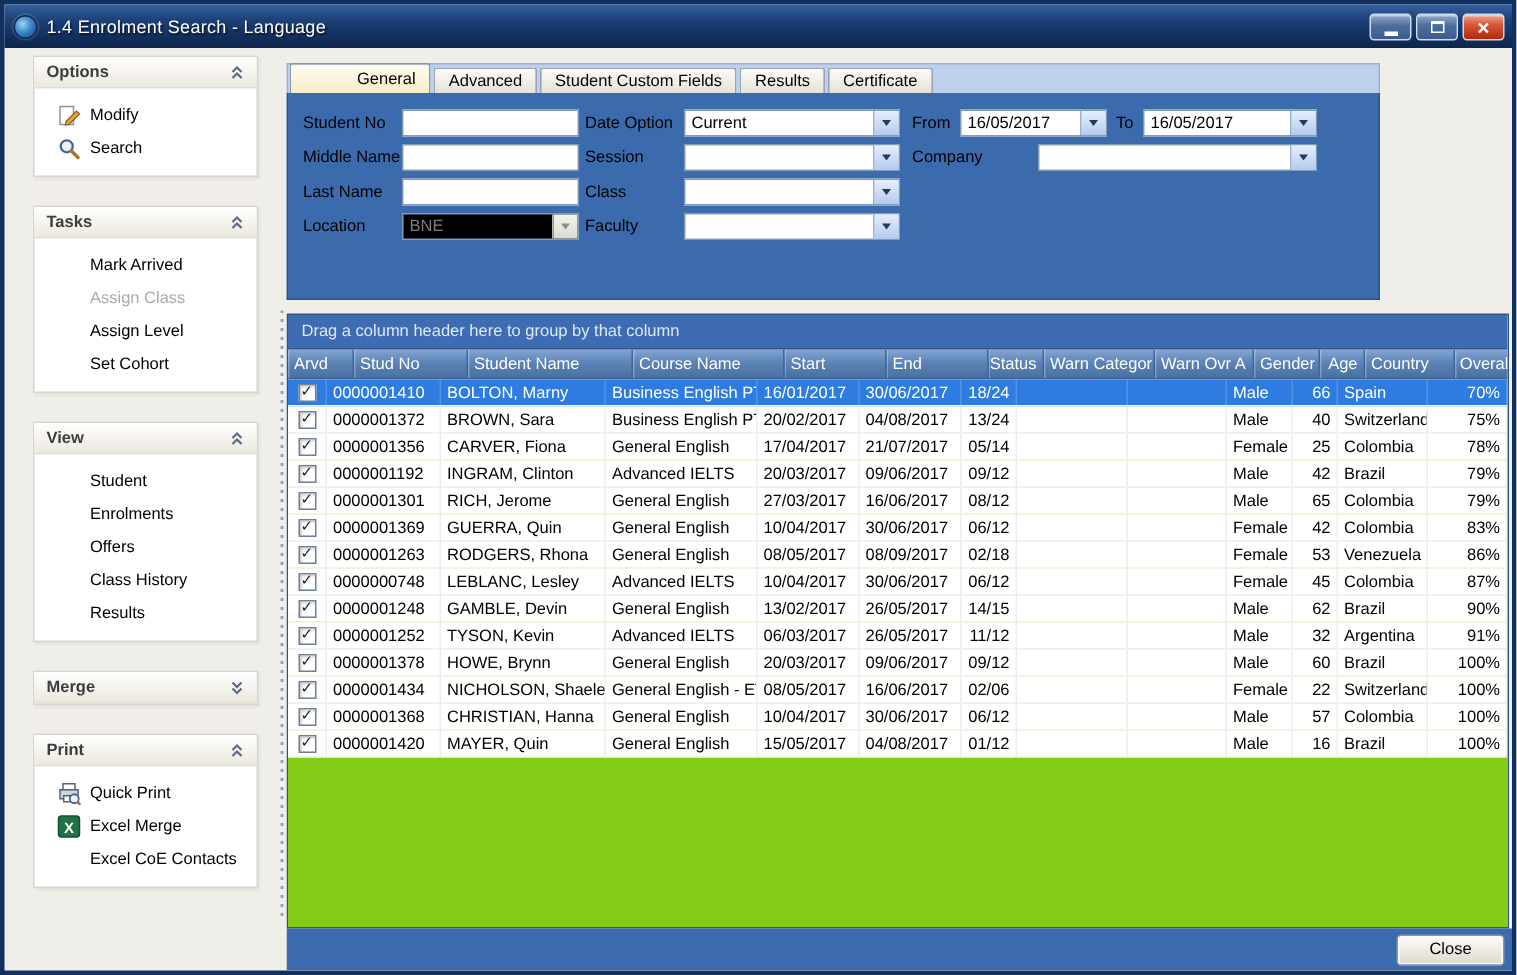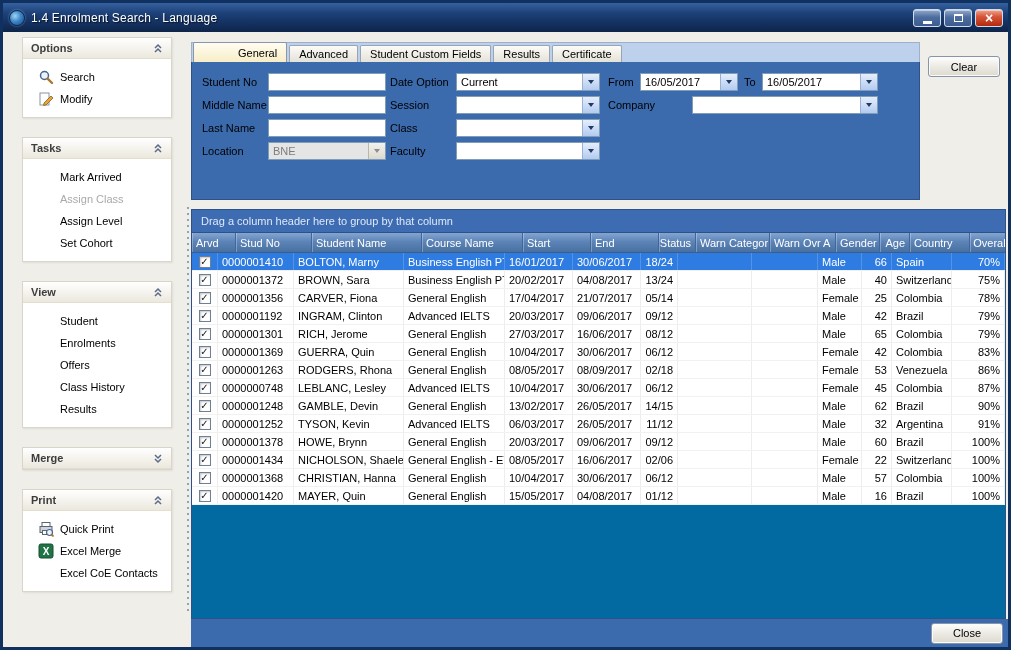--- a/index.html
+++ b/index.html
@@ -77,21 +77,21 @@
   .fto { width:116px; margin-left:4px; }
   .f3 { width:186px; }
 
   .tinput { height:18px; border:1px solid #7f9db9; background:#fff; font-family:inherit;
             font-size:11px; padding:0 3px; }
   .combo { height:18px; background:#fff; border:1px solid #7f9db9; display:flex; align-items:center; cursor:pointer; }
   .combo .val { flex:1; padding:0 4px; overflow:hidden; white-space:nowrap; }
   .arrow-btn { width:17px; height:16px; flex:0 0 17px; display:flex; align-items:center; justify-content:center;
                background:linear-gradient(#e6eefb,#b3cbf0); border-left:1px solid #9ab0d2; }
   .arrow-btn::after { content:""; border:3px solid transparent; border-top:4px solid #1f3a63; margin-top:4px; }
-  .combo.disabled { background:#e5e5e5; cursor:default; }
+  .combo.disabled { background:#000000; cursor:default; }
   .combo.disabled .val { color:#7d7d7d; }
   .combo.disabled .arrow-btn { background:linear-gradient(#f3f2ee,#dcdacf); border-left-color:#b9b6ab; }
   .combo.disabled .arrow-btn::after { border-top-color:#8e8e8e; }
 
   
   .btn { min-width:72px; height:21px; border:1px solid #8894ab; border-radius:3px; cursor:pointer;
          background:linear-gradient(#fefefd,#eae8e1 55%, #dddace); font-family:inherit; font-size:11px;
          box-shadow:inset 0 0 0 1px #fbfaf6; padding:0 10px; color:#000; }
 
   
@@ -99,21 +99,21 @@
           display:flex; flex-direction:column; overflow:hidden; }
   .groupby { height:23px; flex:0 0 23px; background:#3d6cb2; color:#dfe8f6; display:flex;
              align-items:center; padding-left:9px; border-bottom:1px solid #2d5286; }
   .ghead { height:20px; flex:0 0 20px; display:flex; color:#fff; overflow:hidden;
            background:linear-gradient(#84a5d2,#5d84b8 45%, #48709f); border-bottom:1px solid #3a5d8e; }
   .hcell { display:flex; align-items:center; padding:0 4px; border-right:1px solid #40669b;
            box-shadow:inset 1px 0 0 rgba(255,255,255,.28); overflow:hidden; white-space:nowrap;
            flex:0 0 auto; cursor:pointer; }
   .hcell.right { justify-content:flex-end; }
   .hcell.sorted::after { content:"▲"; font-size:7px; margin-left:3px; color:#eaf1fa; }
-  .grows { flex:1; overflow:hidden; background:#0369a1; }
+  .grows { flex:1; overflow:hidden; background:#84cc16; }
   .grow { height:18px; display:flex; border-bottom:1px solid #f1f1f1; background:#fff; cursor:pointer; }
   .gcell { display:flex; align-items:center; padding:0 4px; overflow:hidden; white-space:nowrap;
            border-right:1px solid #ededed; flex:0 0 auto; }
   .gcell.right { justify-content:flex-end; }
   .grow.selected { background:#2e7ce2; color:#fff; }
   .grow.selected .gcell { border-right-color:rgba(255,255,255,.18); border-bottom:none; }
   .chk { width:12px; height:12px; background:#fff; border:1px solid #6f8095; margin:0 auto;
          box-shadow:inset 1px 1px 2px rgba(0,0,0,.22); display:flex; align-items:center;
          justify-content:center; color:#1a1a1a; }
   .chk.checked::after { content:"✓"; font-size:10px; line-height:1; }
@@ -154,34 +154,34 @@
             <svg width="10" height="11" viewBox="0 0 10 11">
                 <path d="M2 5 L5 2 L8 5" fill="none" stroke="#5a6b88" stroke-width="1.5"></path>
                 <path d="M2 9 L5 6 L8 9" fill="none" stroke="#5a6b88" stroke-width="1.5"></path>
               </svg>
           </span>
         </div>
         <div class="box-body">
           <div class="item">
             <span class="icon16">
               <svg width="16" height="16" viewBox="0 0 16 16">
+                  <rect x="2" y="2" width="9" height="12" fill="#fff" stroke="#8a93a3"></rect>
+                  <path d="M6 12 L13 5 L15 7 L8 14 L5.6 14.4 Z" fill="#e7a33c" stroke="#8a5f14" stroke-width="0.8"></path>
+                </svg>
+            </span>
+            <span>Modify</span>
+          </div>
+          <div class="item">
+            <span class="icon16">
+              <svg width="16" height="16" viewBox="0 0 16 16">
                   <circle cx="6.5" cy="6.5" r="4" fill="#eaf2fb" stroke="#49648c" stroke-width="1.5"></circle>
                   <line x1="9.6" y1="9.6" x2="14" y2="14" stroke="#a8772f" stroke-width="2.4" stroke-linecap="round"></line>
                 </svg>
             </span>
             <span>Search</span>
-          </div>
-          <div class="item">
-            <span class="icon16">
-              <svg width="16" height="16" viewBox="0 0 16 16">
-                  <rect x="2" y="2" width="9" height="12" fill="#fff" stroke="#8a93a3"></rect>
-                  <path d="M6 12 L13 5 L15 7 L8 14 L5.6 14.4 Z" fill="#e7a33c" stroke="#8a5f14" stroke-width="0.8"></path>
-                </svg>
-            </span>
-            <span>Modify</span>
           </div>
         </div>
       </div>
 
       <div class="box">
         <div class="box-header">
           <span class="box-title">Tasks</span>
           <span class="chev">
             <svg width="10" height="11" viewBox="0 0 10 11">
                 <path d="M2 5 L5 2 L8 5" fill="none" stroke="#5a6b88" stroke-width="1.5"></path>
@@ -368,23 +368,20 @@
               <span class="flabel l2">Faculty</span>
               <div class="combo f2">
                 <span class="val"></span>
                 <span class="arrow-btn"></span>
               </div>
             </div>
 
           </div>
         </div>
 
-        <div class="clear-area">
-          <button class="btn">Clear</button>
-        </div>
       </div>
 
       <div class="grid">
         <div class="groupby">Drag a column header here to group by that column</div>
         <div class="ghead">
             <div class="hcell" style="width: 44px;">Arvd</div>
             <div class="hcell" style="width: 76px;">Stud No</div>
             <div class="hcell" style="width: 110px;">Student Name</div>
             <div class="hcell" style="width: 101px;">Course Name</div>
             <div class="hcell" style="width: 68px;">Start</div>

